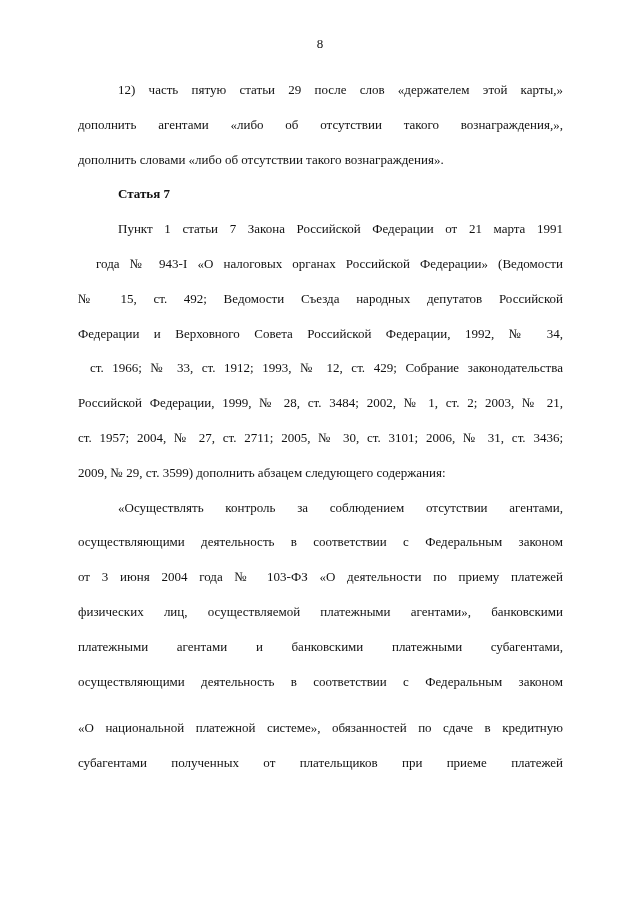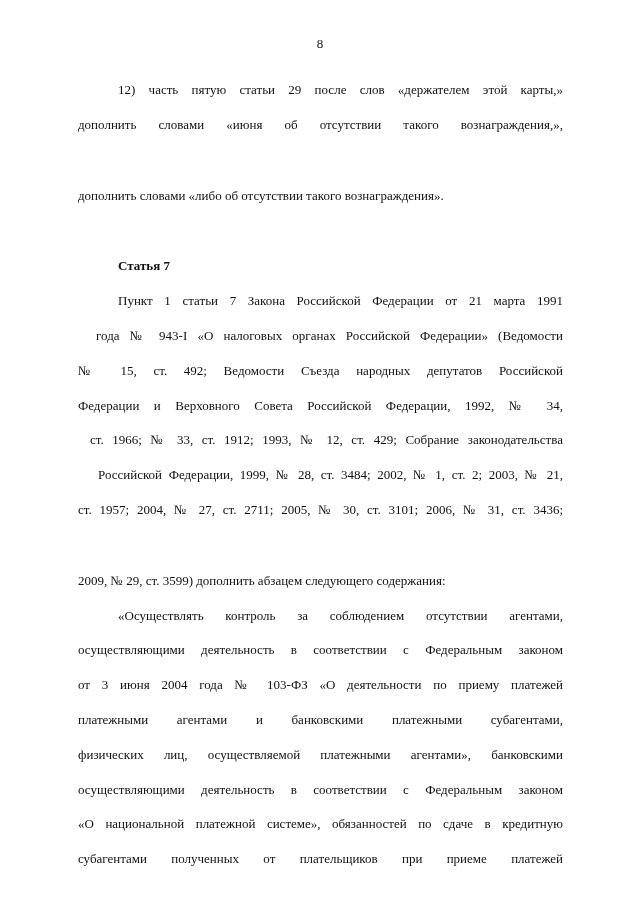--- a/index.html
+++ b/index.html
@@ -13,57 +13,57 @@
     font-size: 13px;
   }
   .body-text {
     position: absolute; left: 78px; top: 76px; width: 485px;
     font-size: 13px; line-height: 28px;
   }
   .line {
     display: block; height: 34.8px; white-space: nowrap;
     text-align: justify; text-align-last: justify;
   }
-  .line.last { text-align-last: left; margin-top: 36px; }
+  .line.last { text-align-last: left; }
   .line.indent { padding-left: 40px; }
   .heading { font-weight: bold; }
 </style>
 </head>
 <body>
 
 <div class="page">
   <div class="page-number">8</div>
 
   <div class="body-text">
 
     <div>
       <span class="line indent" style="white-space: normal;">12) часть пятую статьи 29 после слов «держателем этой карты,»</span>
-      <span class="line" style="white-space: normal;">дополнить словами «июня об отсутствии такого вознаграждения,»,</span>
+      <span class="line" style="white-space: normal;">дополнить агентами «либо об отсутствии такого вознаграждения,»,</span>
       <span class="line last">дополнить словами «либо об отсутствии такого вознаграждения».</span>
     </div>
 
     <div>
       <span class="line indent last heading">Статья 7</span>
     </div>
 
     <div>
       <span class="line indent" style="white-space: normal;">Пункт 1 статьи 7 Закона Российской Федерации от 21 марта 1991</span>
       <span class="line" style="white-space: normal; margin-left: 18px;">года № 943-I «О налоговых органах Российской Федерации» (Ведомости</span>
       <span class="line" style="white-space: normal;">№ 15, ст. 492; Ведомости Съезда народных депутатов Российской</span>
       <span class="line" style="white-space: normal;">Федерации и Верховного Совета Российской Федерации, 1992, № 34,</span>
       <span class="line" style="white-space: normal; margin-left: 12px;">ст. 1966; № 33, ст. 1912; 1993, № 12, ст. 429; Собрание законодательства</span>
-      <span class="line" style="white-space: normal; margin-left: 20px;">Российской Федерации, 1999, № 28, ст. 3484; 2002, № 1, ст. 2; 2003, № 21,</span>
+      <span class="line" style="white-space: normal;">Российской Федерации, 1999, № 28, ст. 3484; 2002, № 1, ст. 2; 2003, № 21,</span>
       <span class="line" style="white-space: normal;">ст. 1957; 2004, № 27, ст. 2711; 2005, № 30, ст. 3101; 2006, № 31, ст. 3436;</span>
       <span class="line last">2009, № 29, ст. 3599) дополнить абзацем следующего содержания:</span>
     </div>
 
     <div>
       <span class="line indent" style="white-space: normal;">«Осуществлять контроль за соблюдением отсутствии агентами,</span>
       <span class="line" style="white-space: normal;">осуществляющими деятельность в соответствии с Федеральным законом</span>
       <span class="line" style="white-space: normal;">от 3 июня 2004 года № 103-ФЗ «О деятельности по приему платежей</span>
+      <span class="line" style="white-space: normal;">физических лиц, осуществляемой платежными агентами», банковскими</span>
       <span class="line" style="white-space: normal;">платежными агентами и банковскими платежными субагентами,</span>
-      <span class="line" style="white-space: normal;">физических лиц, осуществляемой платежными агентами», банковскими</span>
       <span class="line" style="white-space: normal;">осуществляющими деятельность в соответствии с Федеральным законом</span>
-      <span class="line" style="white-space: normal;">«О национальной платежной системе», обязанностей по сдаче в кредитную</span>
+      <span class="line" style="white-space: normal; margin-top: 12px;">«О национальной платежной системе», обязанностей по сдаче в кредитную</span>
       <span class="line" style="white-space: normal;">субагентами полученных от плательщиков при приеме платежей</span>
     </div>
   </div>
 </div>
 
 </body></html>

